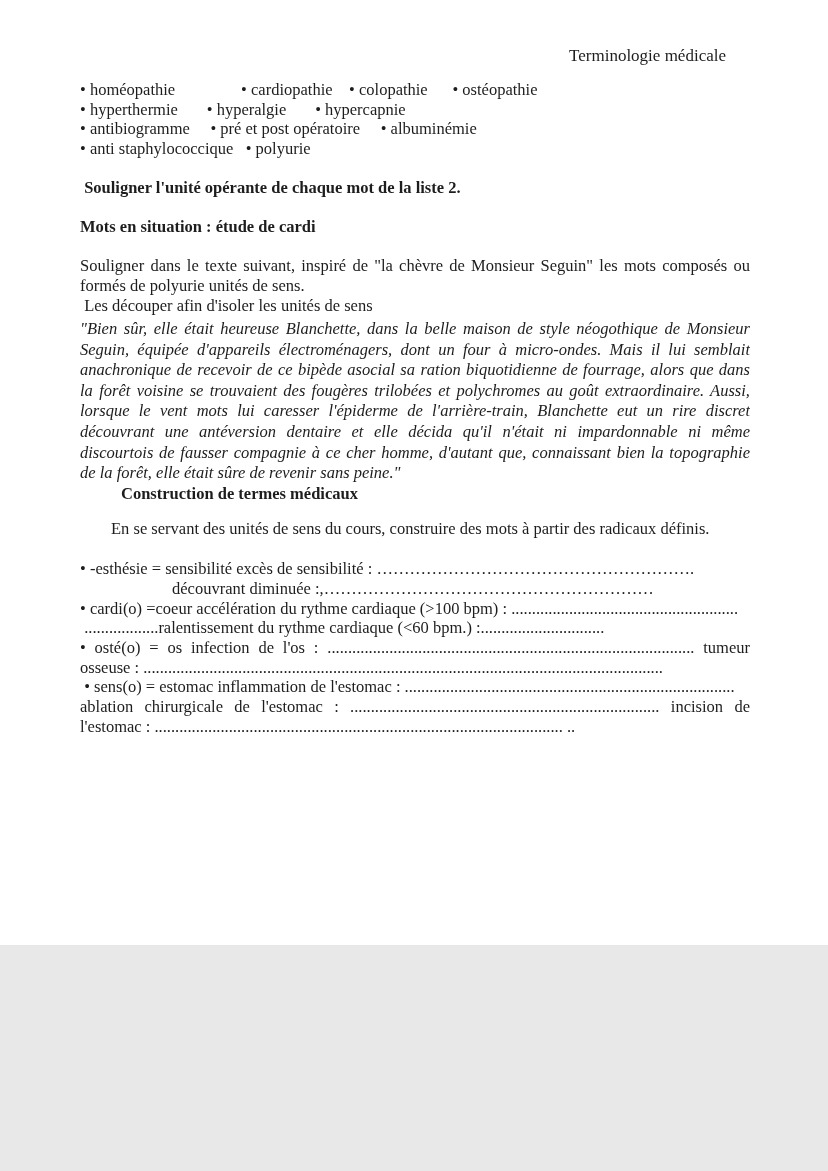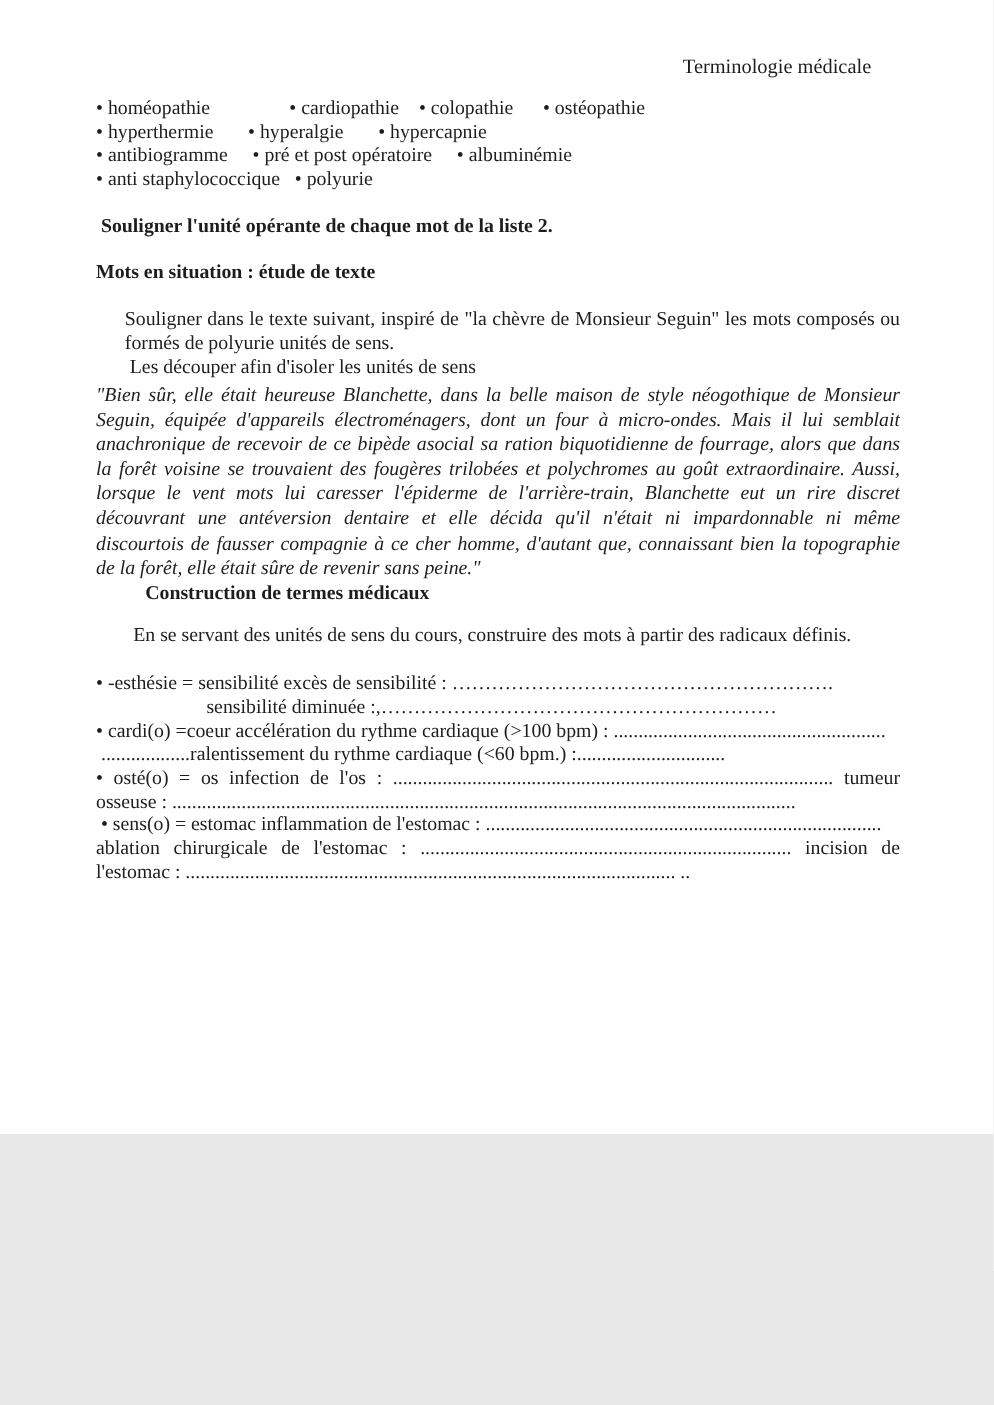--- a/index.html
+++ b/index.html
@@ -35,21 +35,21 @@
   }
 
   .heading-bold {
     font-weight: bold;
     white-space: pre;
     line-height: 19.5px;
   }
   .h-underline { margin-top: 20px; }
   .h-mots { margin-top: 19px; }
 
-  .study-para { margin-top: 20px; margin-left: 24px; }
+  .study-para { margin-top: 20px; }
   .study-para > div { line-height: 20px; }
 
   .quote-block {
     margin-top: 3px;
     font-style: italic;
   }
   .quote-block > div { line-height: 20.6px; }
 
   .h-construction {
     margin-left: 41px;
@@ -86,21 +86,21 @@
 
     <div class="word-list">
       <div class="ln">• homéopathie                • cardiopathie    • colopathie      • ostéopathie</div>
       <div class="ln">• hyperthermie       • hyperalgie       • hypercapnie</div>
       <div class="ln">• antibiogramme     • pré et post opératoire     • albuminémie</div>
       <div class="ln">• anti staphylococcique   • polyurie</div>
     </div>
 
     <div class="heading-bold h-underline"> Souligner l'unité opérante de chaque mot de la liste 2.</div>
 
-    <div class="heading-bold h-mots">Mots en situation : étude de texte</div>
+    <div class="heading-bold h-mots">Mots en situation : étude de cardi</div>
 
     <div class="study-para">
       <div class="jl">Souligner dans le texte suivant, inspiré de "la chèvre de Monsieur Seguin" les mots composés ou</div>
       <div class="ln">formés de polyurie unités de sens.</div>
       <div class="ln"> Les découper afin d'isoler les unités de sens</div>
     </div>
 
     <div class="quote-block">
       <div class="jl">"Bien sûr, elle était heureuse Blanchette, dans la belle maison de style néogothique de Monsieur</div>
       <div class="jl">Seguin, équipée d'appareils électroménagers, dont un four à micro-ondes. Mais il lui semblait</div>
@@ -111,21 +111,21 @@
       <div class="jl">discourtois de fausser compagnie à ce cher homme, d'autant que, connaissant bien la topographie</div>
       <div class="ln">de la forêt, elle était sûre de revenir sans peine."</div>
     </div>
 
     <div class="heading-bold h-construction">Construction de termes médicaux</div>
 
     <div class="construction-intro">En se servant des unités de sens du cours, construire des mots à partir des radicaux définis.</div>
 
     <div class="items">
       <div class="ln">• -esthésie = sensibilité excès de sensibilité : ………………………………………………….</div>
-      <div class="ln indent-sub">sensibilité diminuée :,……………………………………………………</div>
+      <div class="ln indent-sub">découvrant diminuée :,……………………………………………………</div>
       <div class="ln">• cardi(o) =coeur accélération du rythme cardiaque (&gt;100 bpm) : .......................................................</div>
       <div class="ln"> ..................ralentissement du rythme cardiaque (&lt;60 bpm.) :..............................</div>
       <div class="jl">• osté(o) = os infection de l'os : ......................................................................................... tumeur</div>
       <div class="ln">osseuse : ..............................................................................................................................</div>
       <div class="ln"> • sens(o) = estomac inflammation de l'estomac : ................................................................................</div>
       <div class="jl">ablation chirurgicale de l'estomac : ........................................................................... incision de</div>
       <div class="ln">l'estomac : ................................................................................................... ..</div>
     </div>
 
   </div>

